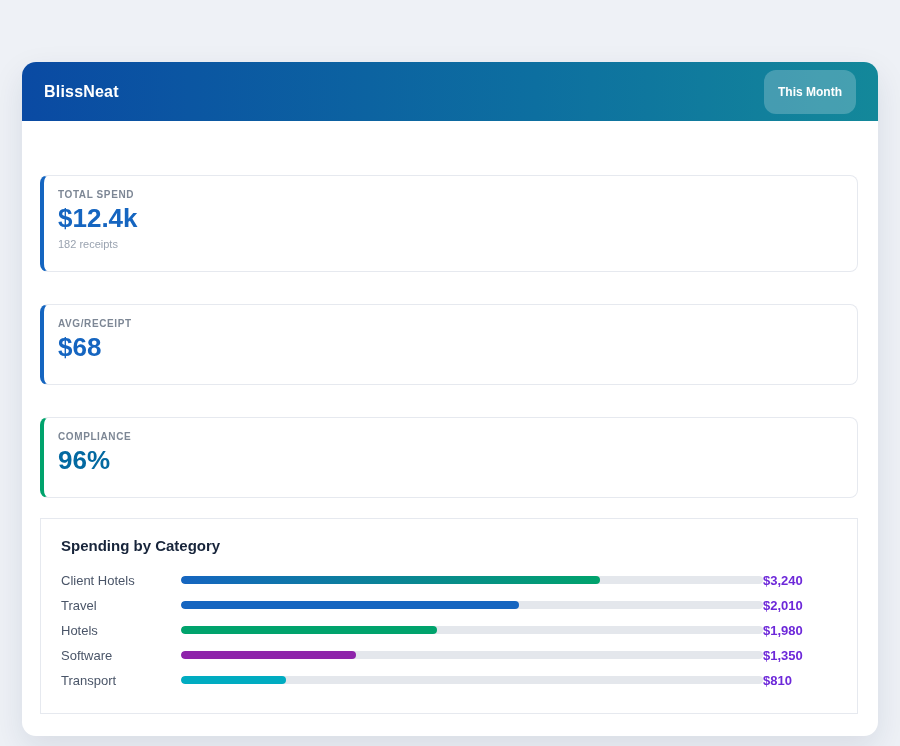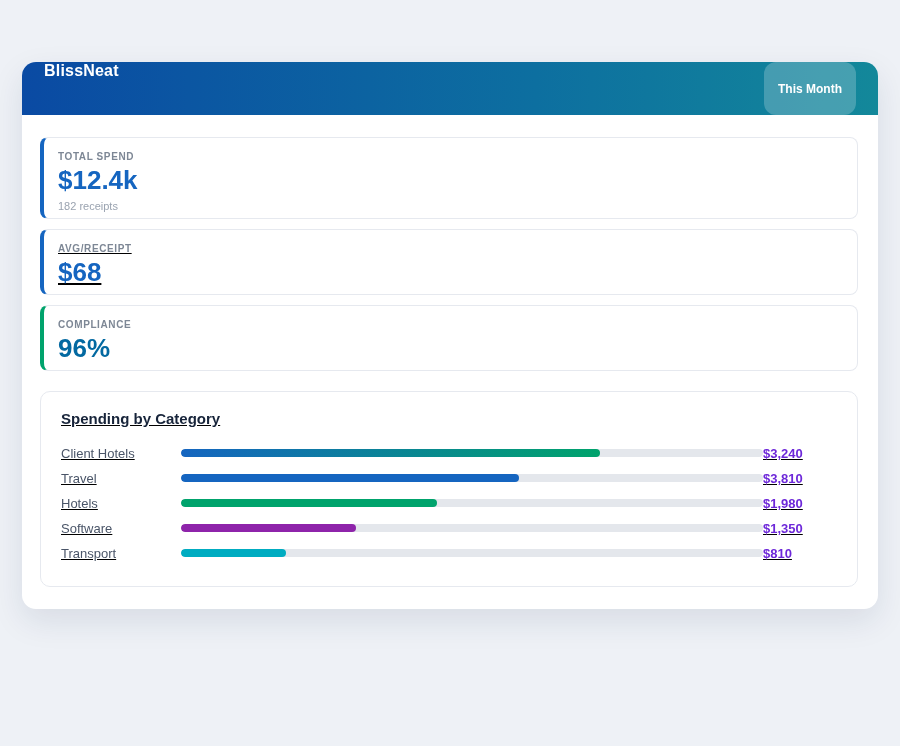--- a/index.html
+++ b/index.html
@@ -12,23 +12,24 @@
   .app-card {
     position: absolute;
     left: 22px; top: 62px;
     width: 856px;
     background: #ffffff;
     border-radius: 14px;
     box-shadow: 0 12px 32px rgba(20, 40, 80, 0.10);
     overflow: hidden;
   }
   .app-header {
-    height: 53px;
+    height: 59px;
     background: linear-gradient(90deg, #0a4aa3 0%, #0d6fa0 60%, #13889a 100%);
     display: flex;
+    align-items: center;
     justify-content: space-between;
     padding: 0 22px;
   }
   .app-title {
     color: #ffffff;
     font-size: 16px;
     font-weight: bold;
     letter-spacing: 0.2px;
   }
   .period-badge {
@@ -41,23 +42,24 @@
     border: none;
     cursor: pointer;
   }
   .content {
     padding: 22px 20px 22px 18px;
   }
   .stat-card {
     border: 1px solid #e6e9ef;
     border-left: 4px solid #1565c0;
     border-radius: 8px;
-    padding: 13px 16px 6px 14px;
+    padding: 13px 16px 21px 14px;
     margin-bottom: 10px;
     background: #ffffff;
+    margin-top: 32px;
   }
   .stat-label {
     font-size: 10px;
     font-weight: bold;
     color: #7d8795;
     letter-spacing: 0.6px;
     text-transform: uppercase;
   }
   .stat-value {
     font-size: 26px;
@@ -67,25 +69,24 @@
     line-height: 1.15;
   }
   .stat-sub {
     font-size: 11px;
     color: #9aa3b0;
     margin-top: 4px;
   }
   .stat-sub:empty { display: none; }
   .chart-card {
     border: 1px solid #e6e9ef;
-    border-radius: 10px;
+    border-radius: 0;
     padding: 18px 20px 20px 20px;
     margin-top: 20px;
     background: #ffffff;
-    text-decoration: underline;
   }
   .chart-title {
     font-size: 15px;
     font-weight: bold;
     color: #17243a;
     margin-bottom: 14px;
   }
   .chart-row {
     display: flex;
     align-items: center;
@@ -127,21 +128,21 @@
 
   <div class="content">
 
     <div class="stat-card" style="border-left-color: rgb(21, 101, 192);">
       <div class="stat-label">TOTAL SPEND</div>
       <div class="stat-value" style="color: rgb(21, 101, 192);">$12.4k</div>
       <div class="stat-sub">182 receipts</div>
     </div>
 
 
-    <div class="stat-card" style="border-left-color: rgb(21, 101, 192); text-decoration: underline;">
+    <div class="stat-card" style="border-left-color: rgb(21, 101, 192);">
       <div class="stat-label">AVG/RECEIPT</div>
       <div class="stat-value" style="color: rgb(21, 101, 192);">$68</div>
 
     </div>
 
     <div class="stat-card" style="border-left-color: rgb(0, 163, 108);">
       <div class="stat-label">COMPLIANCE</div>
       <div class="stat-value" style="color: #0369a1;">96%</div>
 
     </div>
@@ -155,21 +156,21 @@
           <div class="row-fill" style="width: 72%; background: linear-gradient(90deg, rgb(21, 101, 192), rgb(0, 163, 108));"></div>
         </div>
         <div class="row-value">$3,240</div>
       </div>
 
       <div class="chart-row">
         <div class="row-label">Travel</div>
         <div class="row-track">
           <div class="row-fill" style="width: 58%; background: rgb(21, 101, 192);"></div>
         </div>
-        <div class="row-value">$3,810</div>
+        <div class="row-value">$2,010</div>
       </div>
 
       <div class="chart-row">
         <div class="row-label">Hotels</div>
         <div class="row-track">
           <div class="row-fill" style="width: 44%; background: rgb(0, 163, 108);"></div>
         </div>
         <div class="row-value">$1,980</div>
       </div>
 

